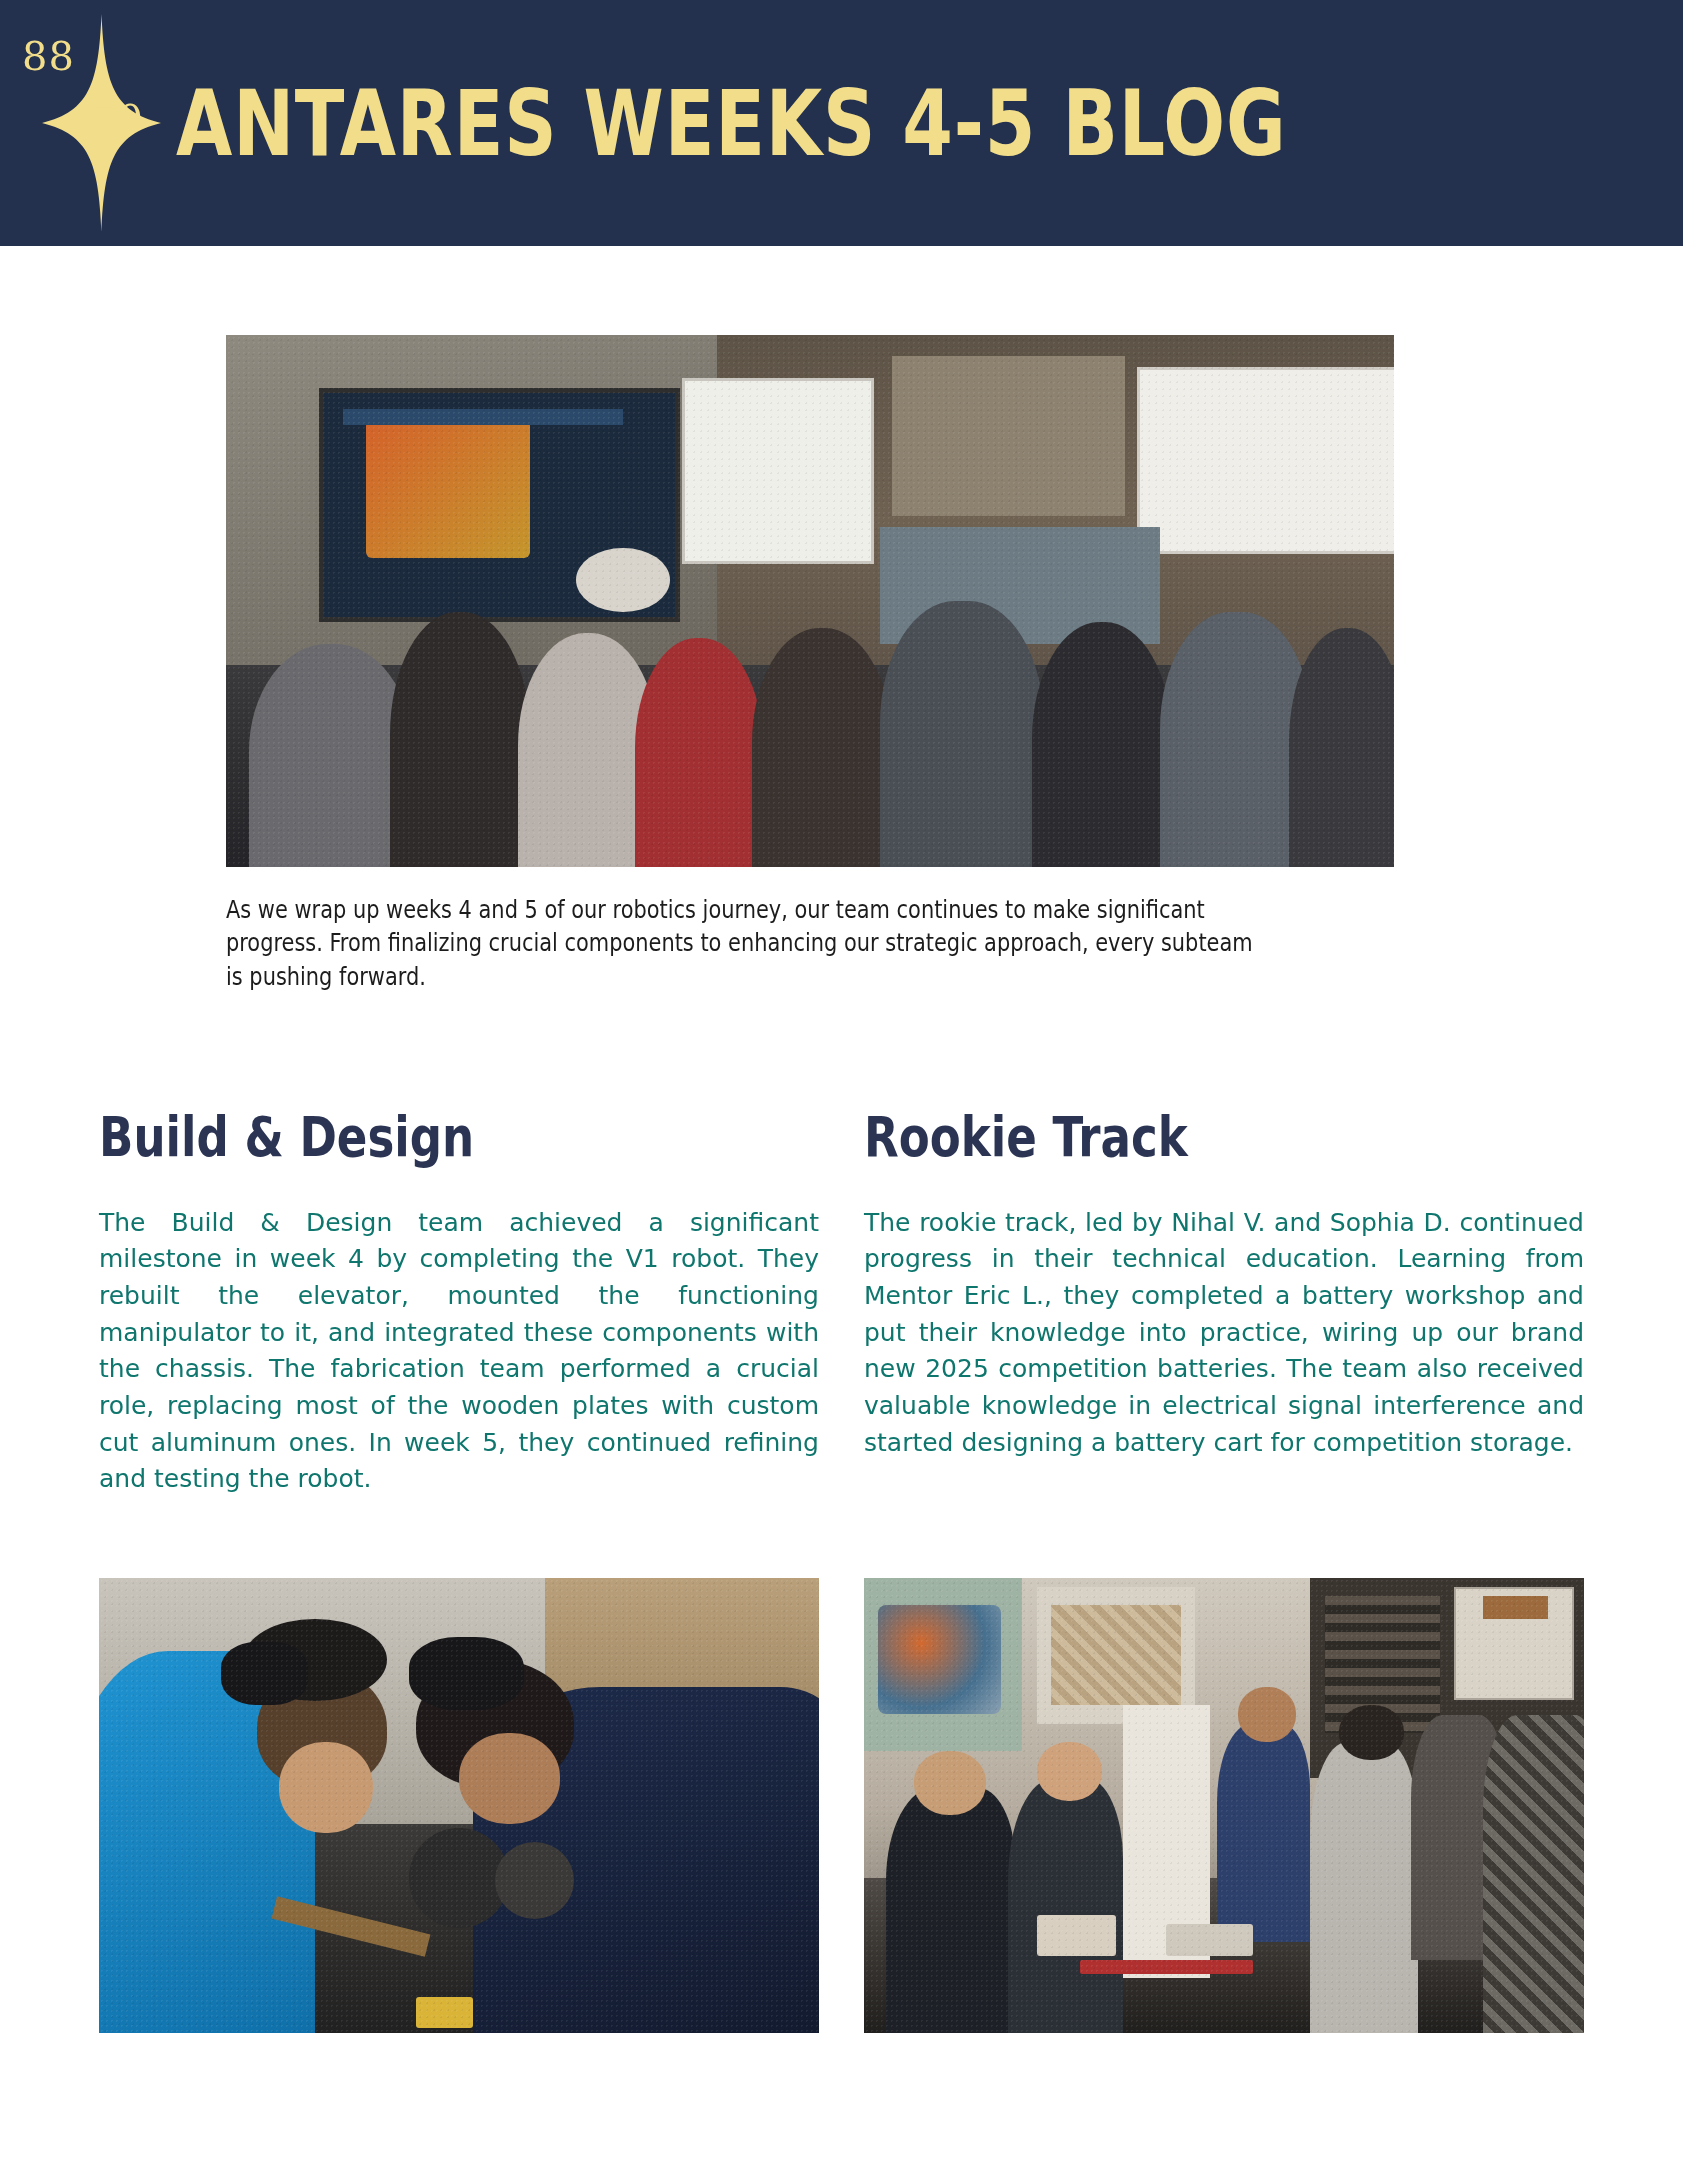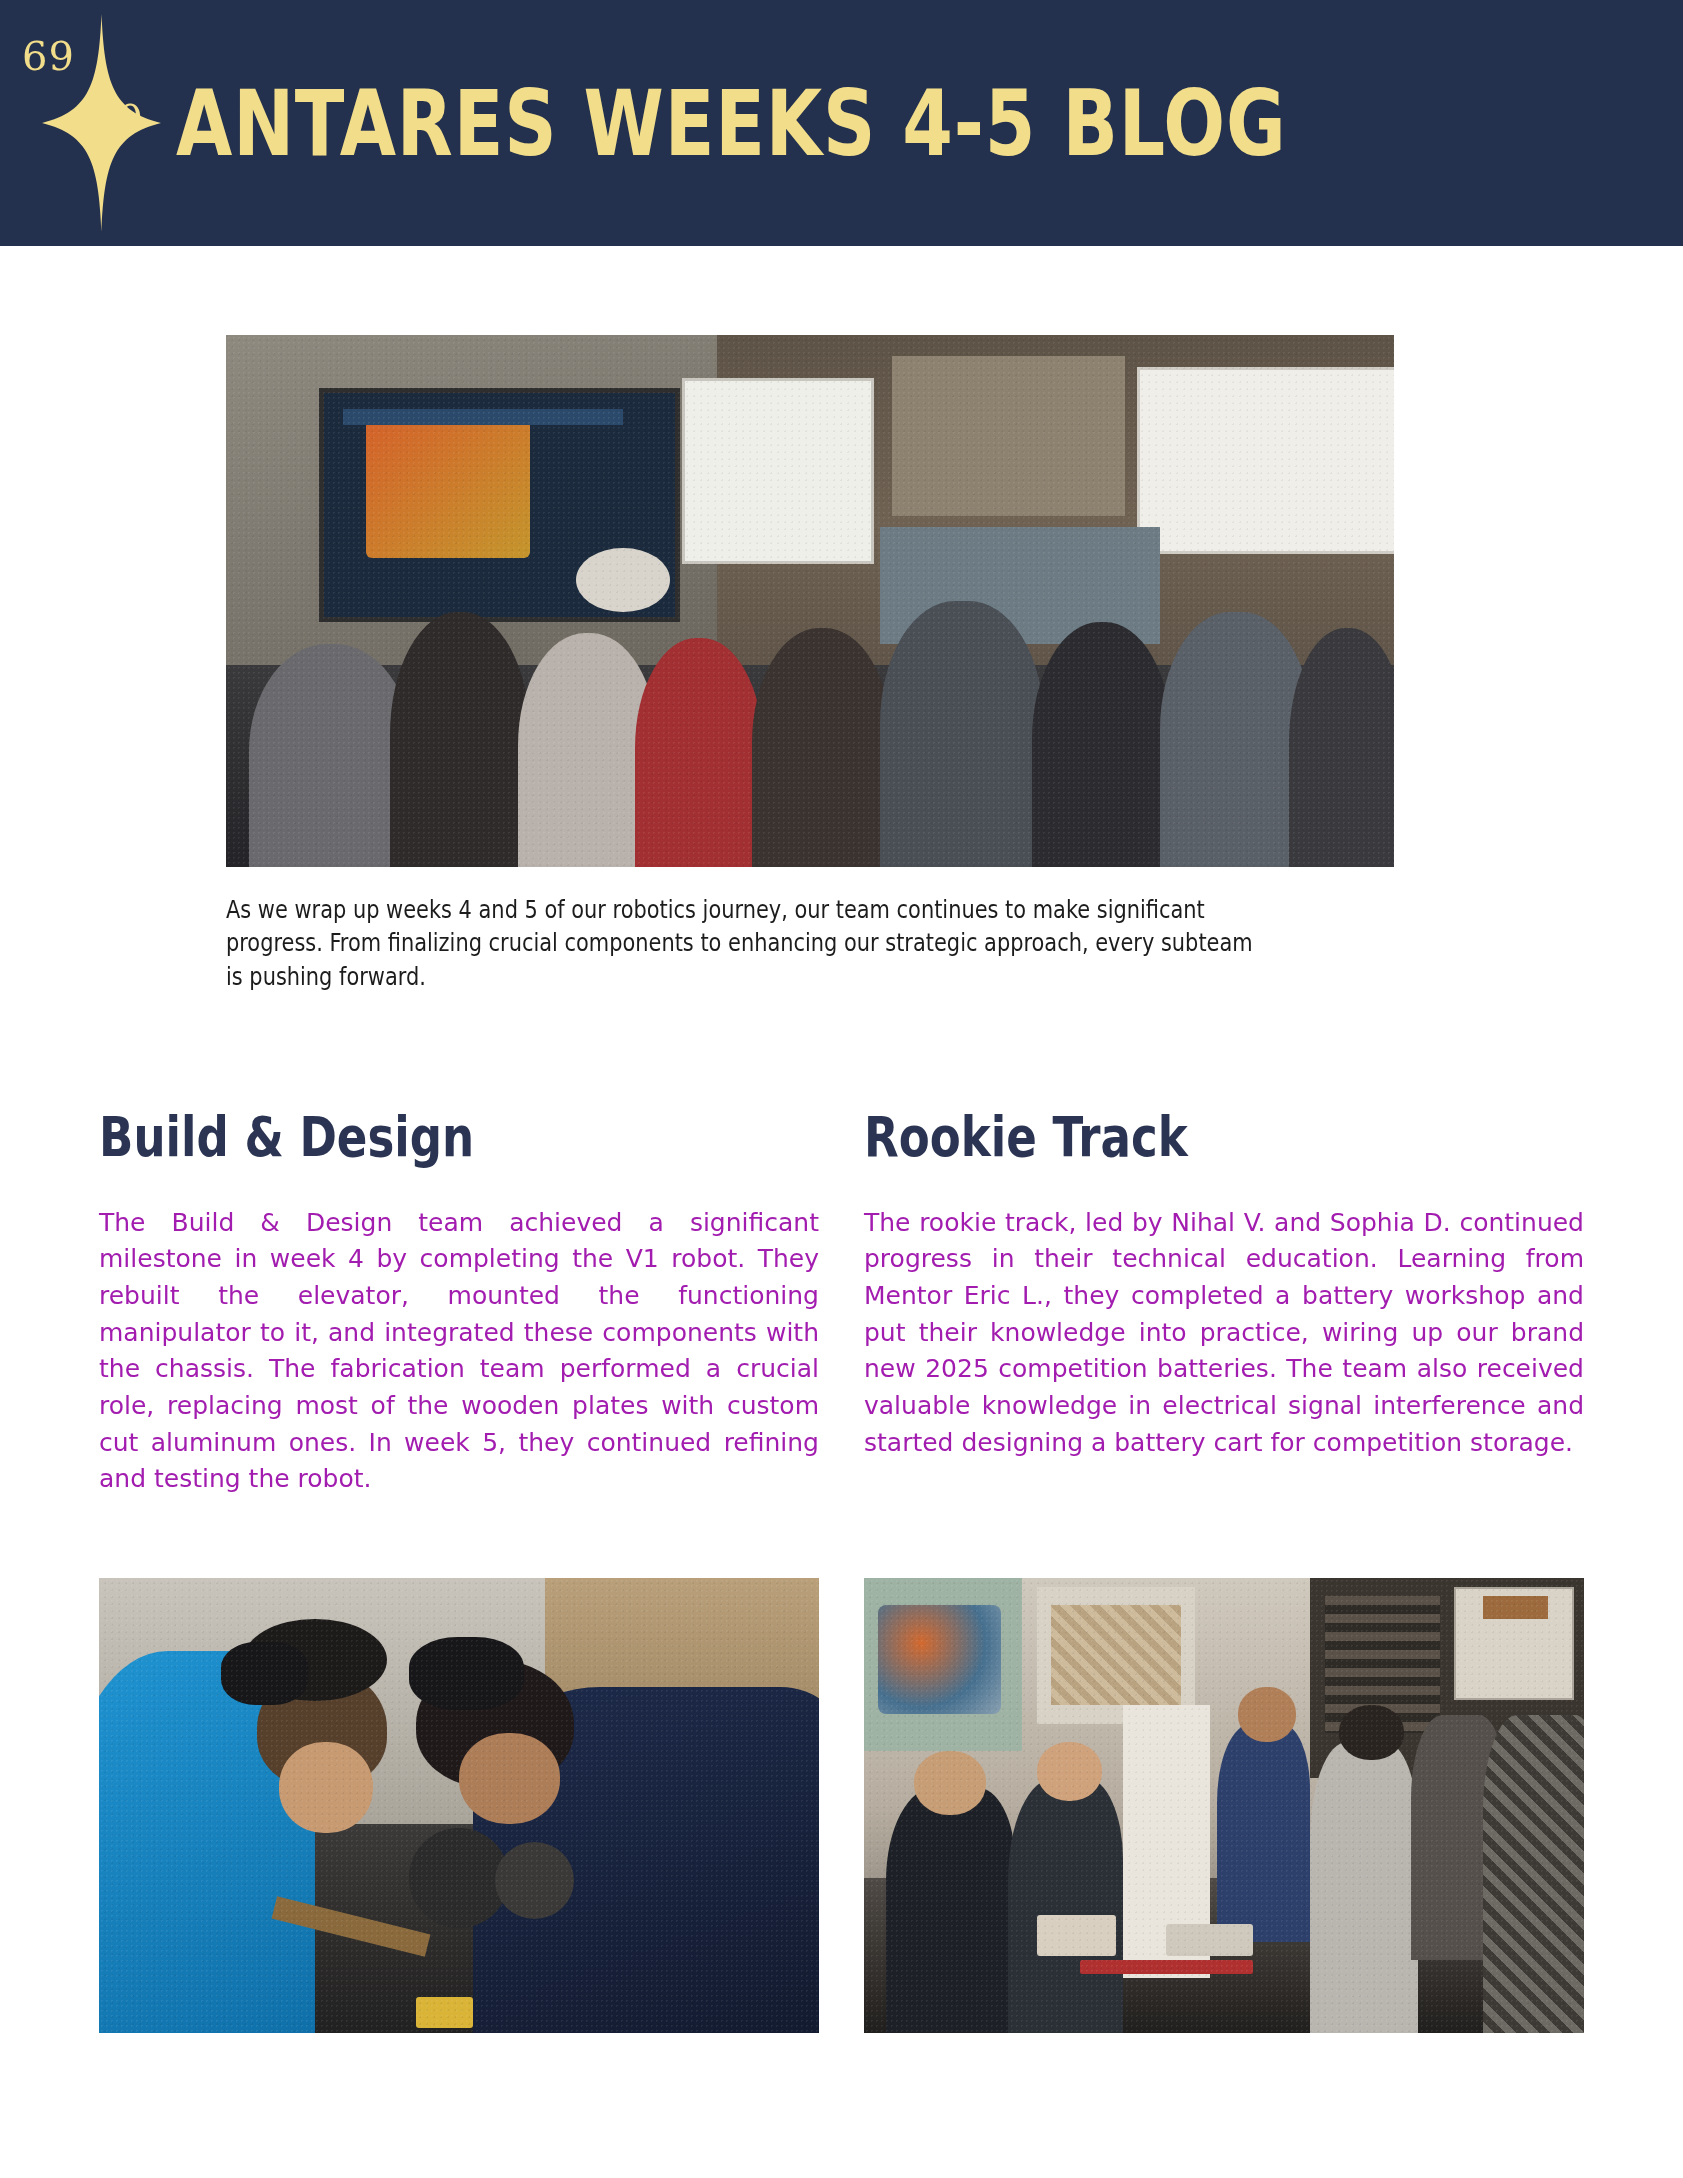--- a/index.html
+++ b/index.html
@@ -112,21 +112,21 @@
     font-size: 55px;
     line-height: 1.05;
     letter-spacing: 0px;
     margin: 0 0 38px 0;
     font-family: "DejaVu Sans", "Liberation Sans", sans-serif;
     transform: scaleX(0.82);
     transform-origin: left bottom;
     white-space: nowrap;
   }
   .section-body {
-    color: #a21caf;
+    color: #0f766e;
     font-size: 25px;
     line-height: 1.465;
     text-align: justify;
     font-family: "DejaVu Sans", "Liberation Sans", sans-serif;
     margin: 0;
   }
 
   
   .bottom-row {
     position: absolute;
@@ -156,21 +156,21 @@
 </style>
 </head>
 <body>
 
 <div class="header">
   <div class="header-inner">
     <div class="logo-wrap">
       <svg class="sparkle" viewBox="0 0 120 220">
         <path d="M60 0 C63 70 72 98 120 110 C72 122 63 150 60 220 C57 150 48 122 0 110 C48 98 57 70 60 0 Z" fill="#f2dd8b"></path>
       </svg>
-      <span class="logo-num logo-num-tl">69</span>
+      <span class="logo-num logo-num-tl">88</span>
       <span class="logo-num logo-num-br">50</span>
     </div>
     <h1 class="header-title">ANTARES WEEKS 4-5 BLOG</h1>
   </div>
 </div>
 
 <figure class="hero-figure" style="margin:0;">
   <div class="photo hero-photo">
 
     <div class="px" style="inset:0;background:linear-gradient(#5d5346 0%,#6f6253 35%,#4a4239 100%);"></div>

